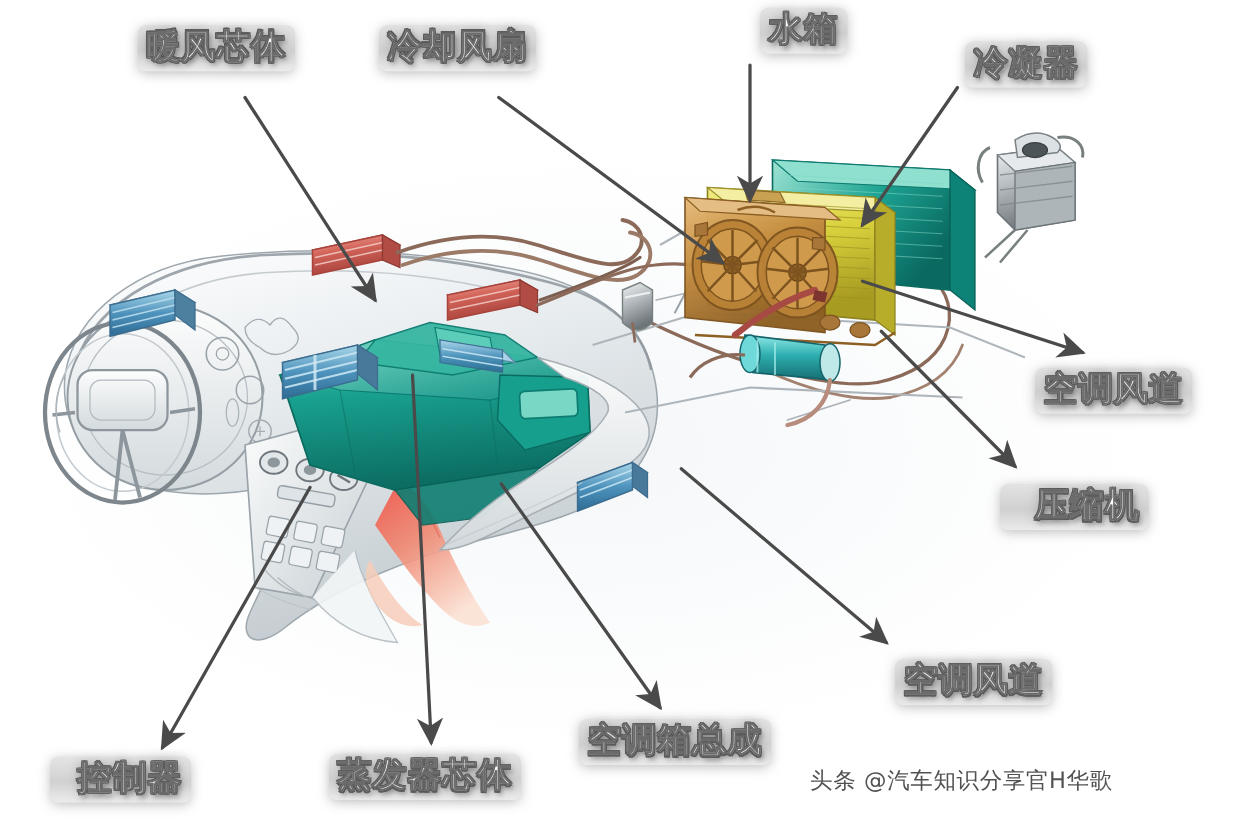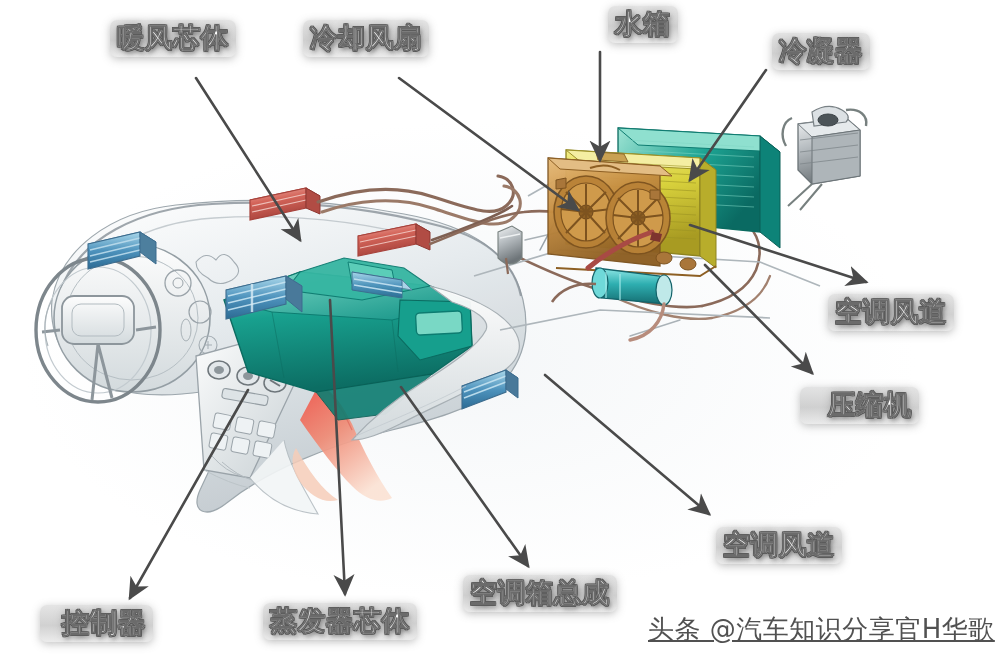--- a/index.html
+++ b/index.html
@@ -34,22 +34,22 @@
        0 0 9px rgba(120,120,120,.75);
     background:linear-gradient(180deg, rgba(168,168,168,.30) 0%, rgba(120,120,120,.34) 55%, rgba(150,150,150,.18) 100%);
     border-radius:7px;
     box-shadow:0 2px 9px rgba(110,110,110,.42);
     user-select:none;
   }
 
   
   #wm{
     position:absolute;left:648px;top:612px;
-    font-size:26px;color:#3a3a3a;font-weight:400;
-    letter-spacing:.5px;white-space:nowrap;opacity:.88;text-decoration:underline;
+    font-size:18px;color:#3a3a3a;font-weight:400;
+    letter-spacing:.5px;white-space:nowrap;opacity:.88;
   }
 </style>
 </head>
 <body>
 
 <div id="stage">
 
   <svg id="art" viewBox="0 0 1000 660">
     <defs>
       <linearGradient id="gDash" x1="0" y1="0" x2="0.4" y2="1">

